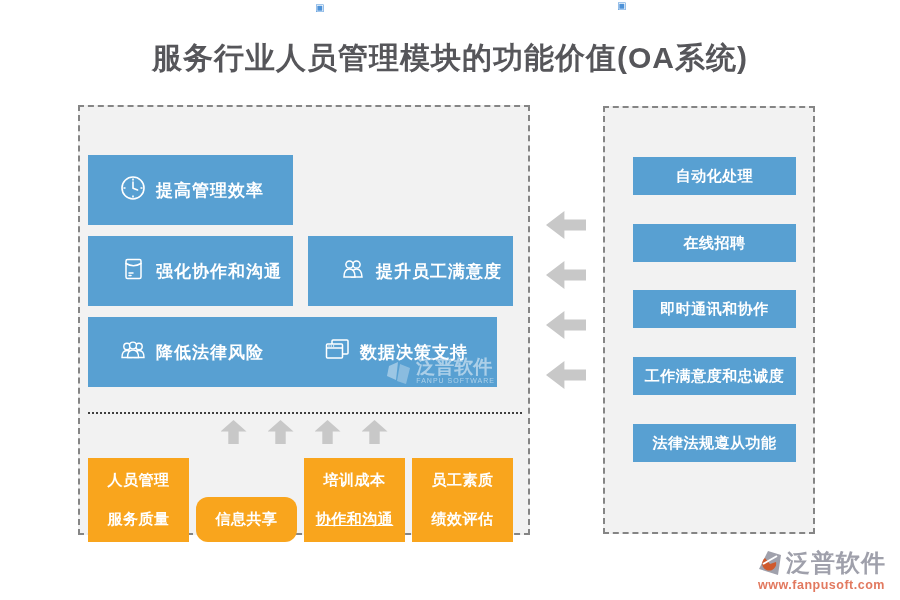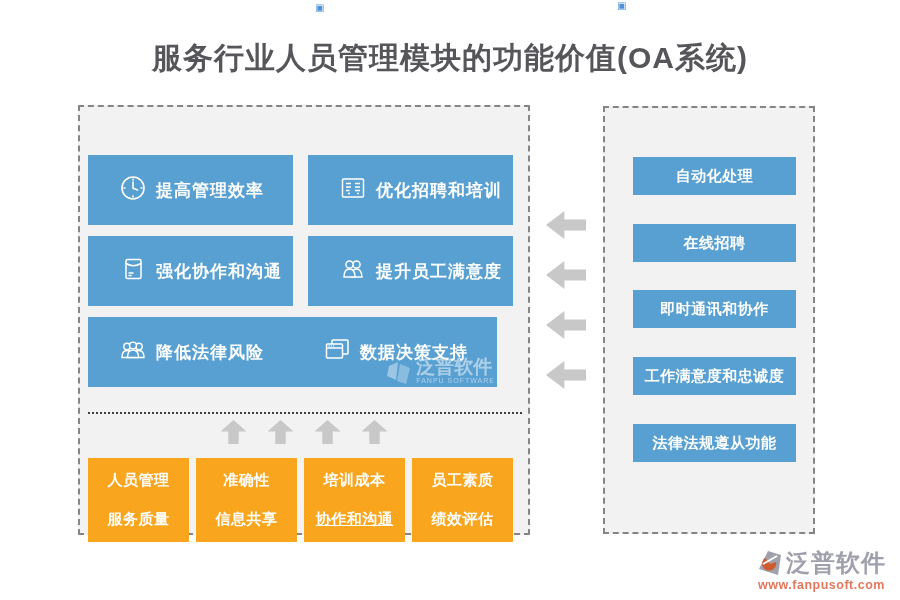--- a/index.html
+++ b/index.html
@@ -27,21 +27,21 @@
   .dotted-sep{position:absolute;left:8px;top:305px;width:434px;border-top:2px dotted #3f3f3f;}
 
   .up-arrow-row{position:absolute;left:0;top:313px;width:100%;display:flex;justify-content:center;gap:21px;}
   .up-arrow{width:26px;height:24px;background:var(--arrow,#c8c8c8);
     clip-path:polygon(50% 0%,100% 48%,70% 48%,70% 100%,30% 100%,30% 48%,0% 48%);
     filter:drop-shadow(1px 2px 1px rgba(0,0,0,.18));}
 
   .tag{position:absolute;width:101px;height:45px;background:var(--orange,#f9a51d);
     color:#fff;font-size:15px;font-weight:700;display:flex;align-items:center;justify-content:center;letter-spacing:.5px;}
   .t0{left:8px;top:351px;} .t1{left:116px;top:351px;} .t2{left:224px;top:351px;} .t3{left:332px;top:351px;}
-  .t4{left:8px;top:390px;} .t5{left:116px;top:390px;} .t6{left:224px;top:390px;text-decoration:underline;} .t7{left:332px;top:390px;}
+  .t4{left:8px;top:390px;} .t5{left:116px;top:390px;border-radius:12px;} .t6{left:224px;top:390px;text-decoration:underline;} .t7{left:332px;top:390px;}
 
   .rp-item{position:absolute;left:28px;width:163px;height:38px;background:var(--blue,#58a0d2);
     color:#fff;font-size:15px;font-weight:700;display:flex;align-items:center;justify-content:center;
     letter-spacing:.5px;white-space:nowrap;}
   .r0{top:49px;} .r1{top:116px;} .r2{top:182px;} .r3{top:249px;} .r4{top:316px;}
 
   .left-arrow{position:absolute;left:546px;width:40px;height:28px;background:var(--arrow,#c8c8c8);
     clip-path:polygon(0% 50%,46% 0%,46% 30%,100% 30%,100% 70%,46% 70%,46% 100%);
     filter:drop-shadow(1px 2px 1px rgba(0,0,0,.2));}
   .la0{top:211px;} .la1{top:261px;} .la2{top:311px;} .la3{top:361px;}
@@ -71,29 +71,20 @@
       <span>
         <svg width="30" height="30" viewBox="0 0 30 30" fill="none" stroke="#fff" stroke-width="1.6">
           <circle cx="15" cy="15" r="11"></circle>
           <path d="M15 5.5v2M24.5 15h-2M15 24.5v-2M5.5 15h2"></path>
           <path d="M15 9v6.2l4.6 1.8" stroke-linecap="round" stroke-linejoin="round"></path>
         </svg>
       </span>
       <span class="label">提高管理效率</span>
     </div>
 
-    <div class="feature f1">
-      <span>
-        <svg width="30" height="30" viewBox="0 0 30 30" fill="none" stroke="#fff" stroke-width="1.5">
-          <rect x="4.5" y="6" width="21" height="18" rx="1"></rect>
-          <path d="M8 10.5h5M8 14h5M8 17.5h3.5M17 10.5h5M17 14h5M17 17.5h5M10 20.5h2M19 20.5h2"></path>
-        </svg>
-      </span>
-      <span class="label">优化招聘和培训</span>
-    </div>
 
     <div class="feature f2">
       <span>
         <svg width="30" height="30" viewBox="0 0 30 30" fill="none" stroke="#fff" stroke-width="1.5">
           <rect x="8" y="5.5" width="15" height="19" rx="1.5"></rect>
           <path d="M8 9.5q7.5 4.5 15 0" stroke-linecap="round"></path>
           <path d="M11 19h4M11 21.5h2" stroke-linecap="round"></path>
         </svg>
       </span>
       <span class="label">强化协作和沟通</span>
@@ -152,21 +143,20 @@
     <div class="dotted-sep"></div>
 
     <div class="up-arrow-row">
       <div class="up-arrow"></div>
       <div class="up-arrow"></div>
       <div class="up-arrow"></div>
       <div class="up-arrow"></div>
     </div>
 
     <div class="tag t0">人员管理</div>
-    <div class="tag t1">准确性</div>
     <div class="tag t2">培训成本</div>
     <div class="tag t3">员工素质</div>
     <div class="tag t4">服务质量</div>
     <div class="tag t5">信息共享</div>
     <div class="tag t6">协作和沟通</div>
     <div class="tag t7">绩效评估</div>
   </div>
 
   <div class="left-arrow la0"></div>
   <div class="left-arrow la1"></div>

